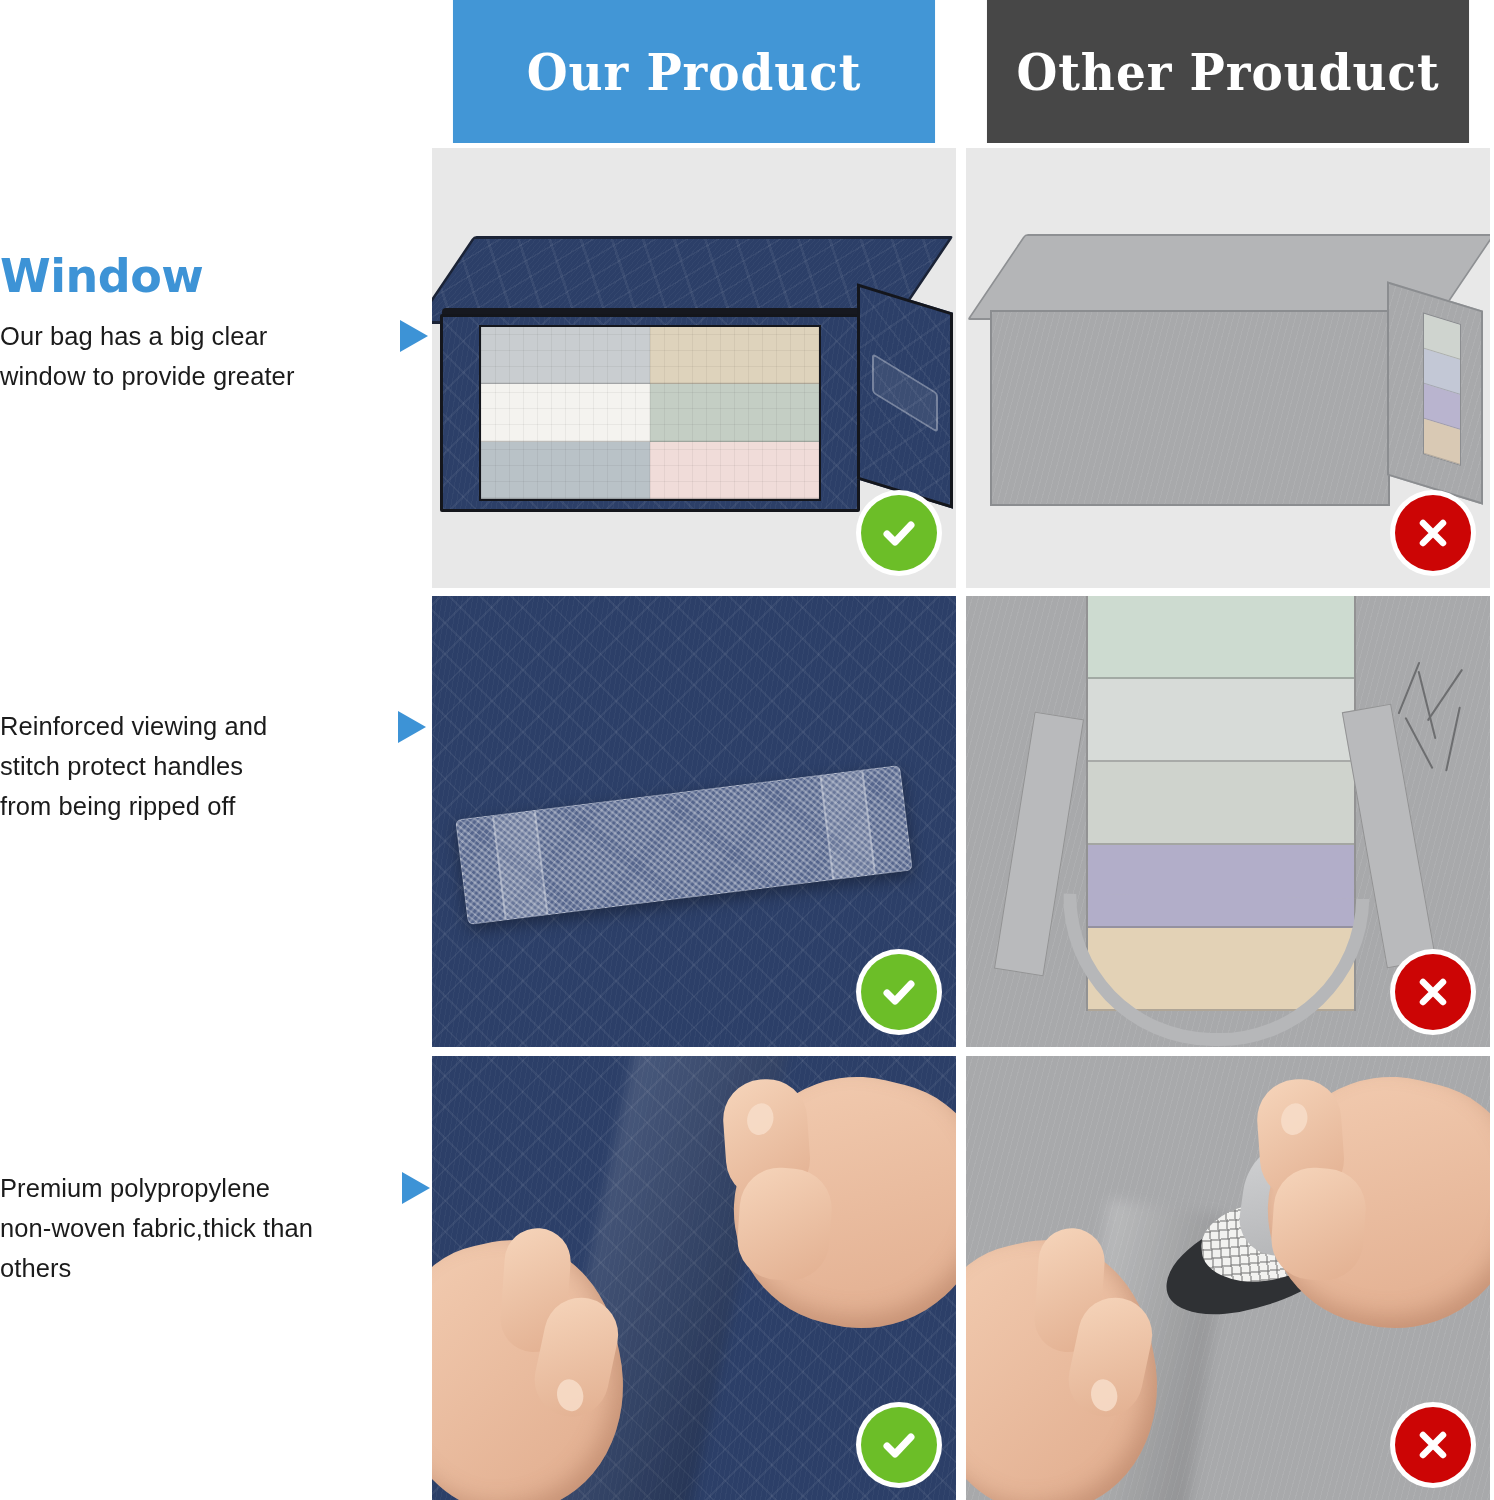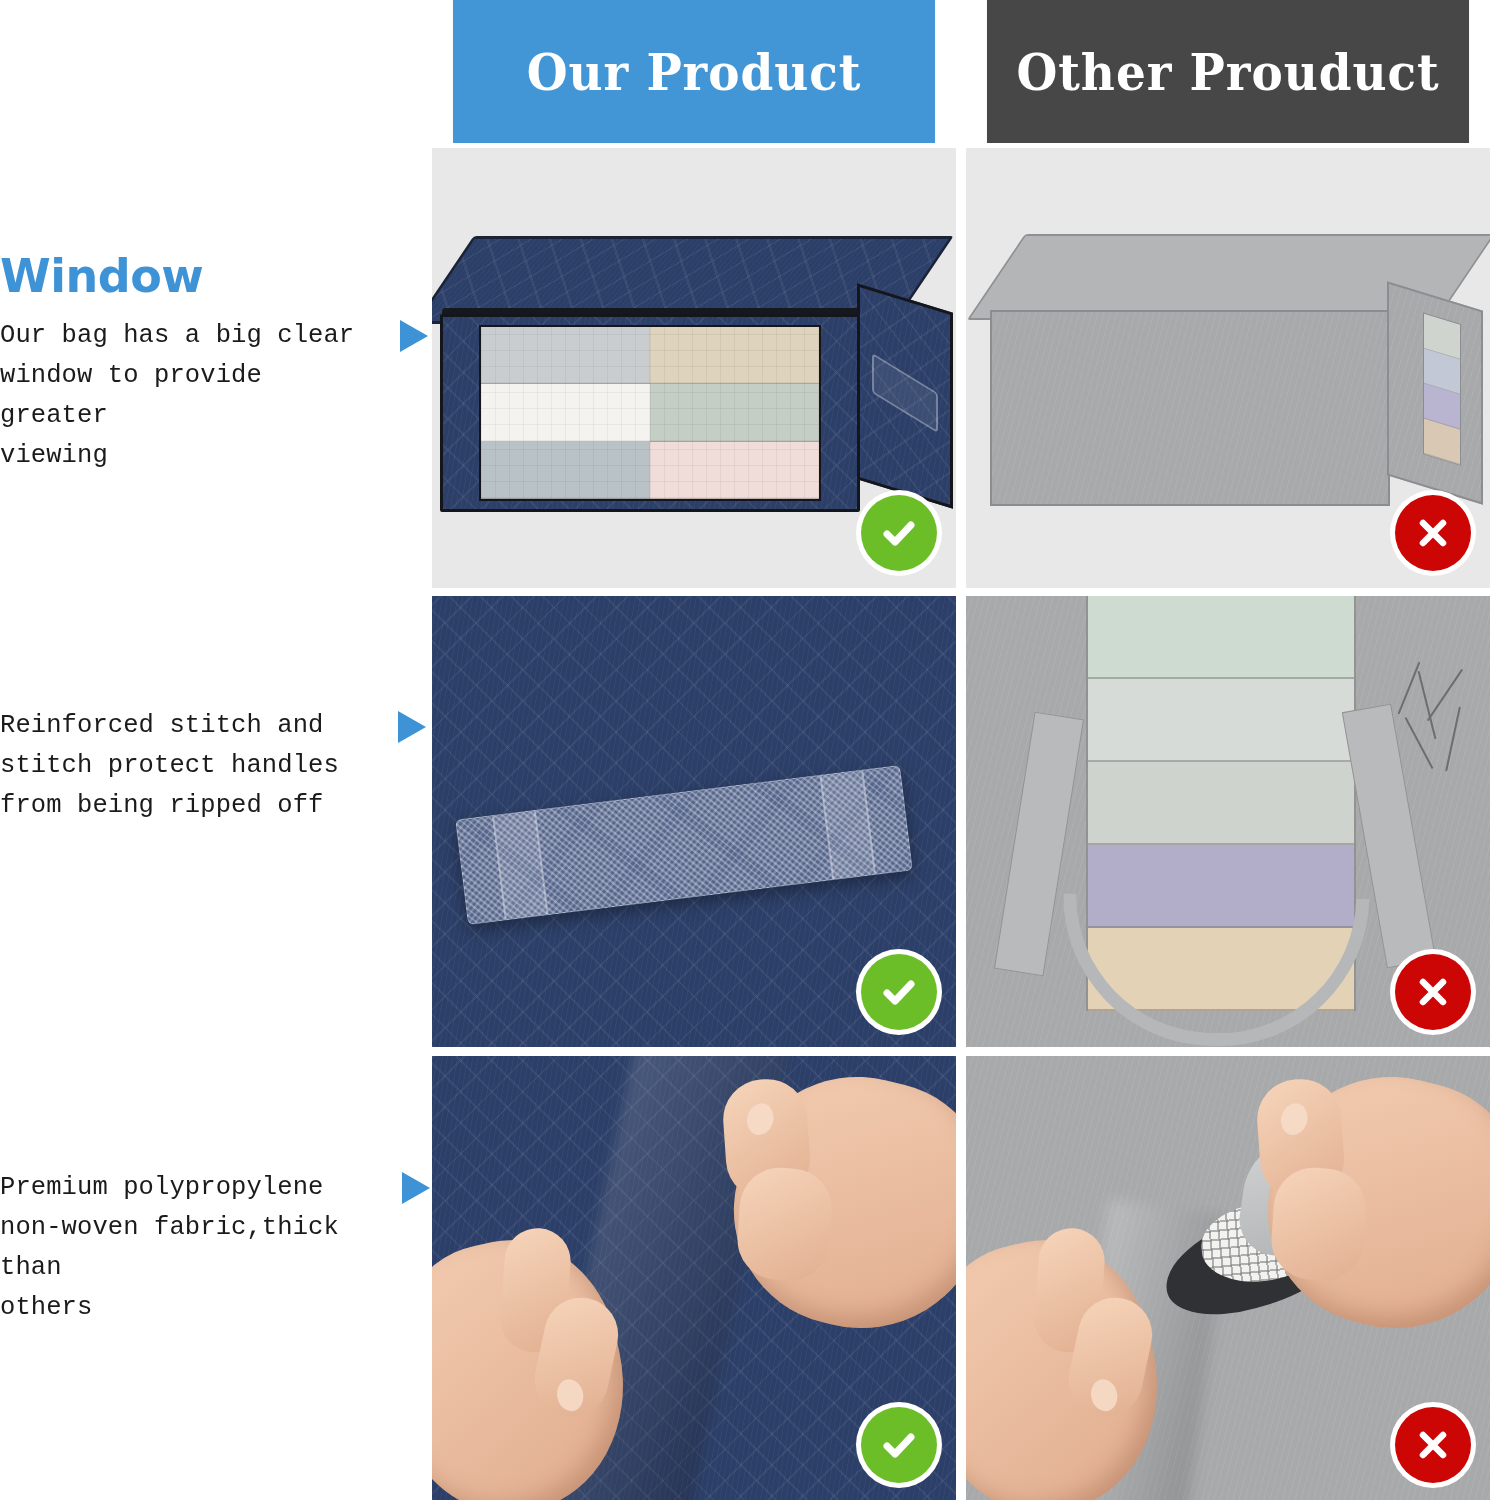--- a/index.html
+++ b/index.html
@@ -28,21 +28,21 @@
     letter-spacing: -0.5px;
     line-height: 1.05;
     font-family: "DejaVu Sans", sans-serif;
     margin-bottom: 16px;
   }
   .feature-body {
     position: relative;
     color: #1b1b1b;
     font-size: 25.5px;
     line-height: 1.57;
-    font-family: Liberation Mono, monospace;
+    font-family: Liberation Sans, sans-serif;
     letter-spacing: 0.1px;
     padding-right: 4px;
   }
   .feature-body .txt { display: block; }
 
   
   .arrow {
     position: absolute;
     right: -44px; top: 6px;
     width: 0; height: 0;
@@ -299,28 +299,27 @@
 
 <div class="page">
 
   <div class="features">
 
     <div class="feature f1">
       <div class="feature-title">Window</div>
       <div class="feature-body">
         <span class="txt">Our bag has a big clear</span>
         <span class="txt">window to provide greater</span>
-        <span class="txt">viewing</span>
         <span class="arrow"></span>
       </div>
     </div>
 
     <div class="feature f2">
       <div class="feature-body">
-        <span class="txt">Reinforced stitch and</span>
+        <span class="txt">Reinforced viewing and</span>
         <span class="txt">stitch protect handles</span>
         <span class="txt">from being ripped off</span>
         <span class="arrow"></span>
       </div>
     </div>
 
     <div class="feature f3">
       <div class="feature-body">
         <span class="txt">Premium polypropylene</span>
         <span class="txt">non-woven fabric,thick than</span>

